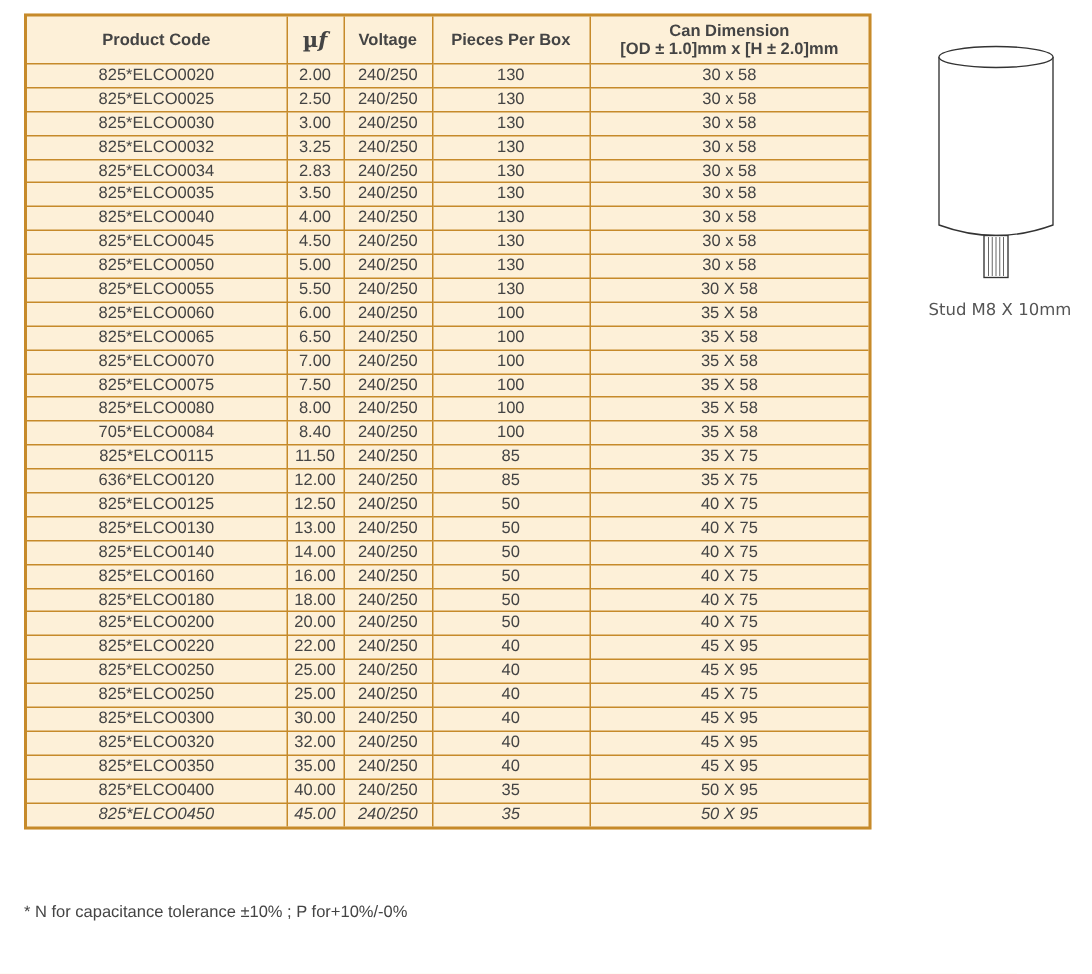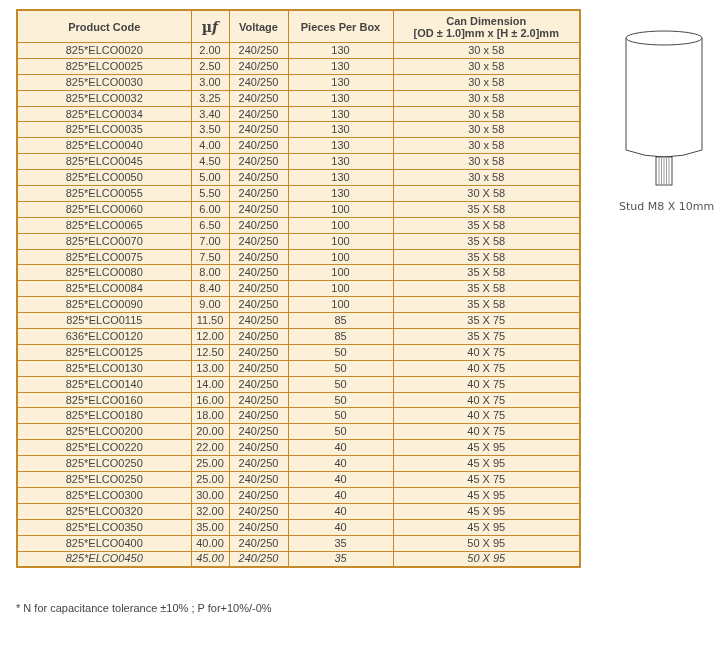--- a/index.html
+++ b/index.html
@@ -70,21 +70,21 @@
         </tr>
         <tr>
           <td>825*ELCO0032</td>
           <td>3.25</td>
           <td>240/250</td>
           <td>130</td>
           <td>30 x 58</td>
         </tr>
         <tr>
           <td>825*ELCO0034</td>
-          <td>3.40</td>
+          <td>2.83</td>
           <td>240/250</td>
           <td>130</td>
           <td>30 x 58</td>
         </tr>
         <tr>
           <td>825*ELCO0035</td>
           <td>3.50</td>
           <td>240/250</td>
           <td>130</td>
           <td>30 x 58</td>
@@ -146,29 +146,22 @@
           <td>35 X 58</td>
         </tr>
         <tr>
           <td>825*ELCO0080</td>
           <td>8.00</td>
           <td>240/250</td>
           <td>100</td>
           <td>35 X 58</td>
         </tr>
         <tr>
-          <td>825*ELCO0084</td>
+          <td>705*ELCO0084</td>
           <td>8.40</td>
-          <td>240/250</td>
-          <td>100</td>
-          <td>35 X 58</td>
-        </tr>
-        <tr>
-          <td>825*ELCO0090</td>
-          <td>9.00</td>
           <td>240/250</td>
           <td>100</td>
           <td>35 X 58</td>
         </tr>
         <tr>
           <td>825*ELCO0115</td>
           <td>11.50</td>
           <td>240/250</td>
           <td>85</td>
           <td>35 X 75</td>

